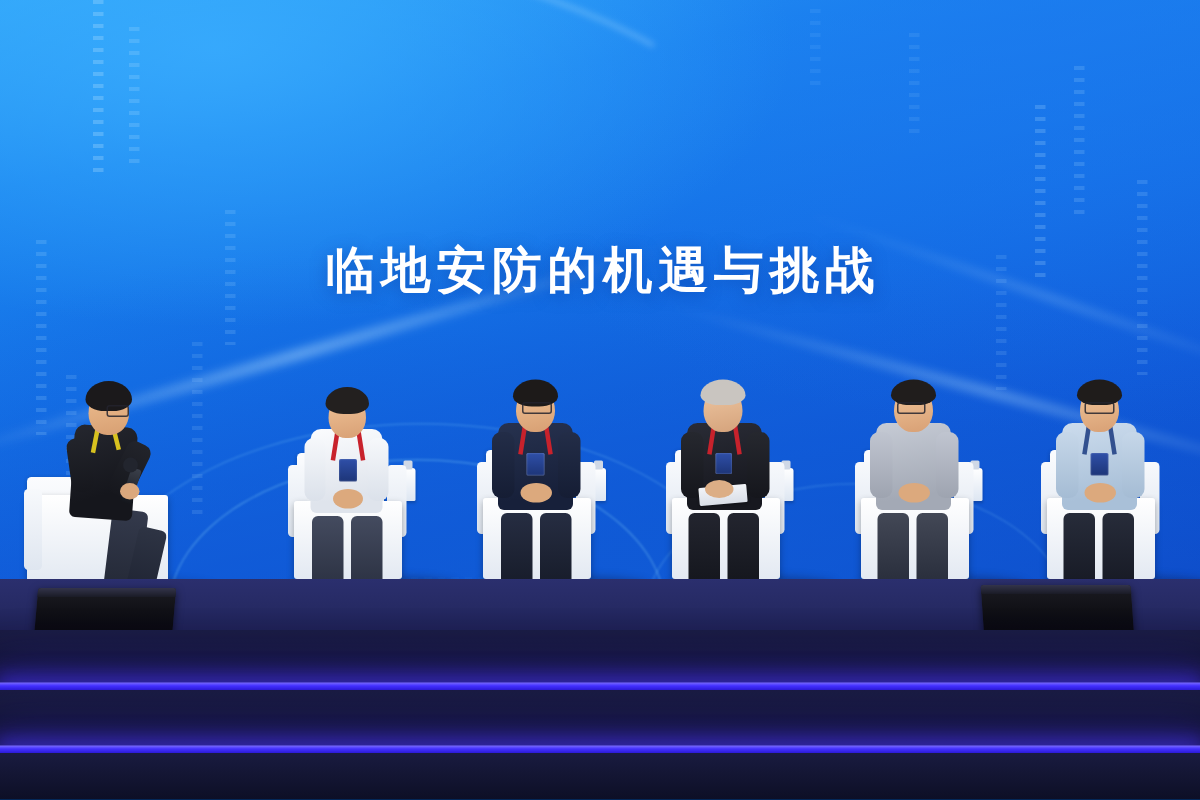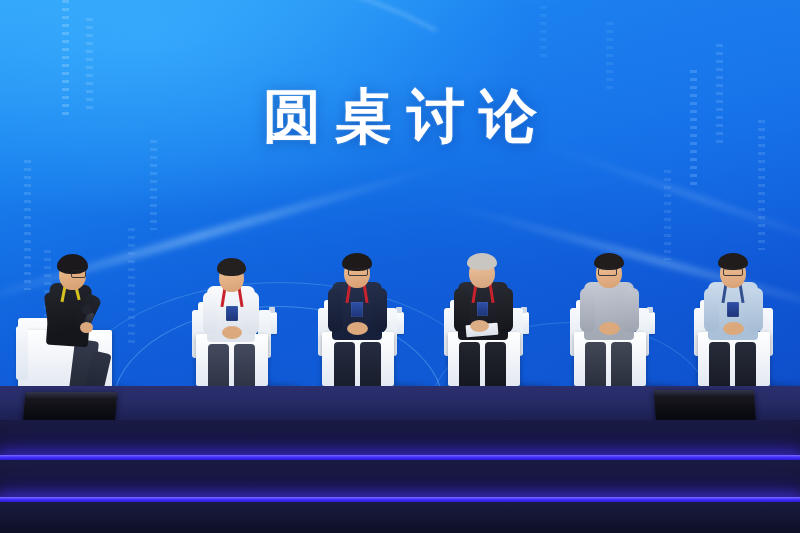--- a/index.html
+++ b/index.html
@@ -140,21 +140,21 @@
     <div class="beam" style="left:-60px;top:232px;width:520px;height:8px;transform:rotate(-16deg);"></div>
     <div class="beam" style="left:430px;top:258px;width:460px;height:7px;transform:rotate(15deg);opacity:.8;"></div>
     <div class="beam" style="left:520px;top:196px;width:360px;height:5px;transform:rotate(19deg);opacity:.55;"></div>
 
     <div class="dotfield"></div>
     <div class="ring" style="left:112px;bottom:-108px;width:330px;height:200px;"></div>
     <div class="ring" style="left:60px;bottom:-146px;width:440px;height:262px;opacity:.7;"></div>
     <div class="ring" style="left:430px;bottom:-96px;width:280px;height:172px;opacity:.6;"></div>
 
 
-    <div class="title-main">圆桌讨论</div>
+    <div class="title-sub">临地安防的机遇与挑战</div>
   </div>
 
   <div>
     <div class="bottle" style="left:267px;top:312px;width:10px;height:22px;"></div>
     <div class="bottle-cap" style="left:269px;top:307px;width:6px;height:6px;"></div>
   </div>
   <div>
     <div class="bottle" style="left:394px;top:312px;width:10px;height:22px;"></div>
     <div class="bottle-cap" style="left:396px;top:307px;width:6px;height:6px;"></div>
   </div>

